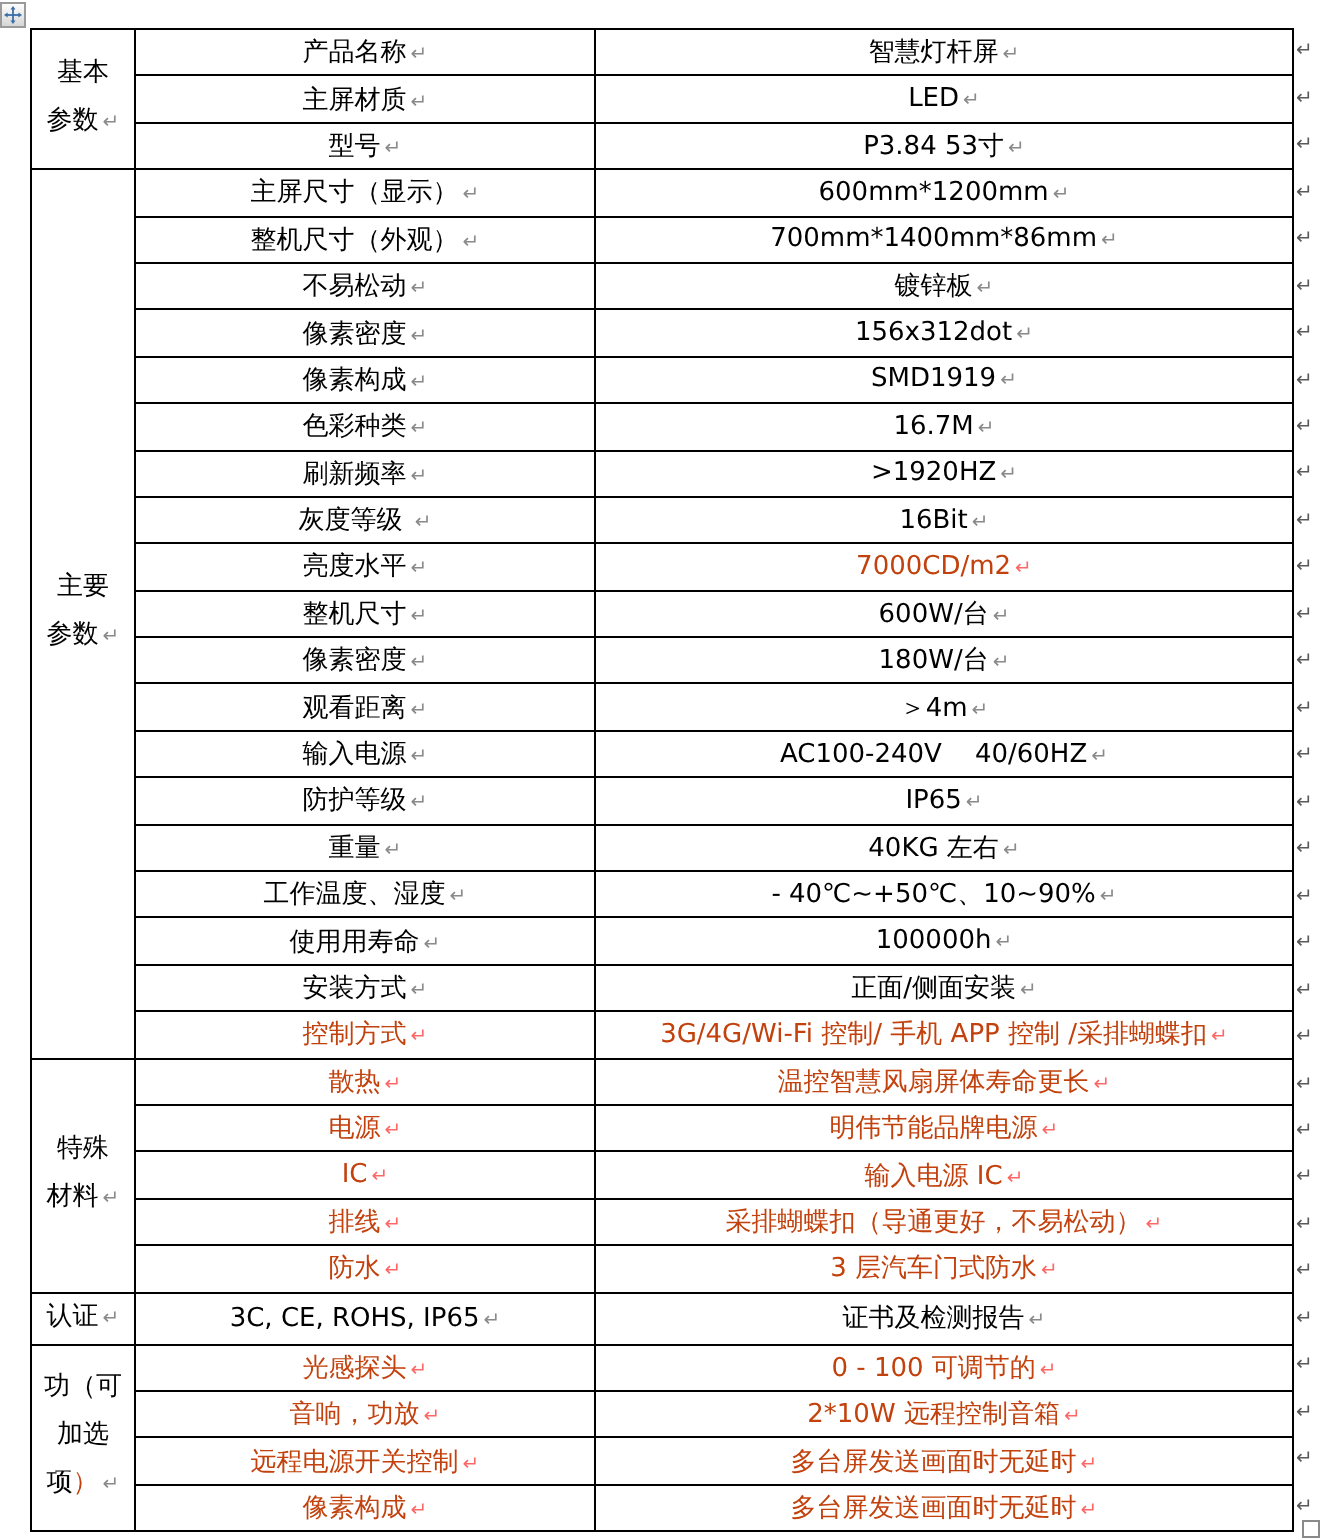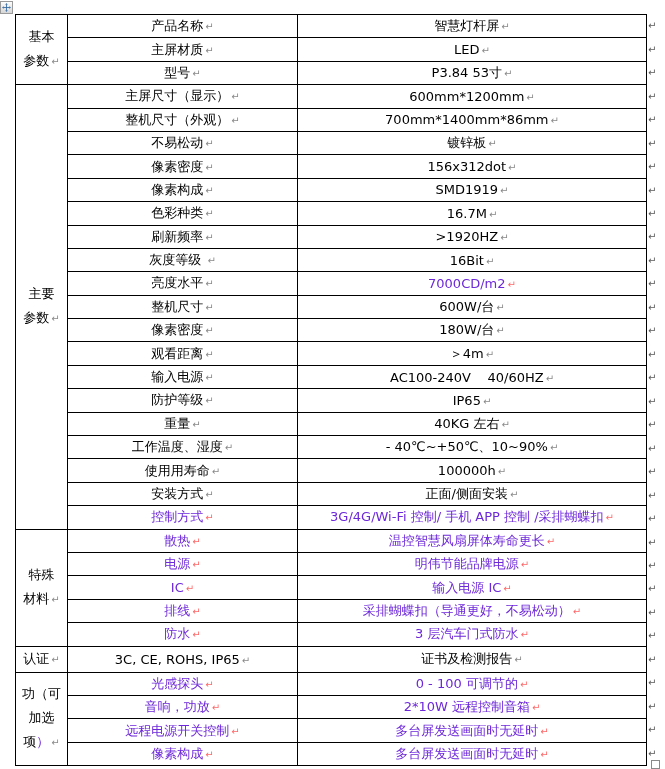--- a/index.html
+++ b/index.html
@@ -19,21 +19,21 @@
     position:absolute;left:15px;top:14px;width:631px;
     border-collapse:collapse;table-layout:fixed;
   }
   table.spec td{
     border:1px solid #000000;padding:0;height:22.4px;
     text-align:center;vertical-align:middle;
     font-size:13px;color:#000000;white-space:pre;overflow:hidden;
   }
   td.cat{line-height:24px;}
   td.cat .catline{display:block;}
-  .red{color:#6d28d9;}
+  .red{color:#c2410c;}
   .cellmark{font-size:10px;color:#8a8a8a;margin-left:2px;}
   .cellmark.redm{color:rgba(255,0,0,0.6);}
   
   .rowmarks{
     position:absolute;left:648px;top:14px;height:751px;width:16px;
     display:flex;flex-direction:column;
   }
   .rowmarks .rm{flex:1;display:flex;align-items:center;justify-content:flex-start;
     font-size:10px;color:#5a5a5a;}
   

